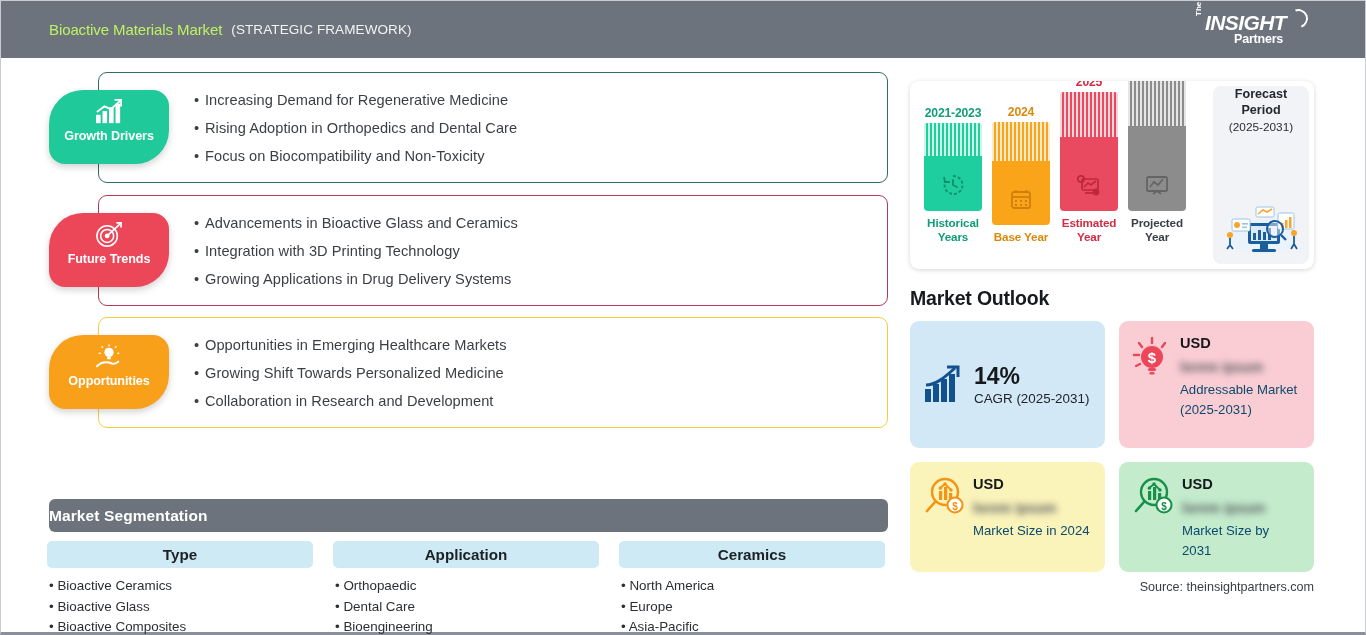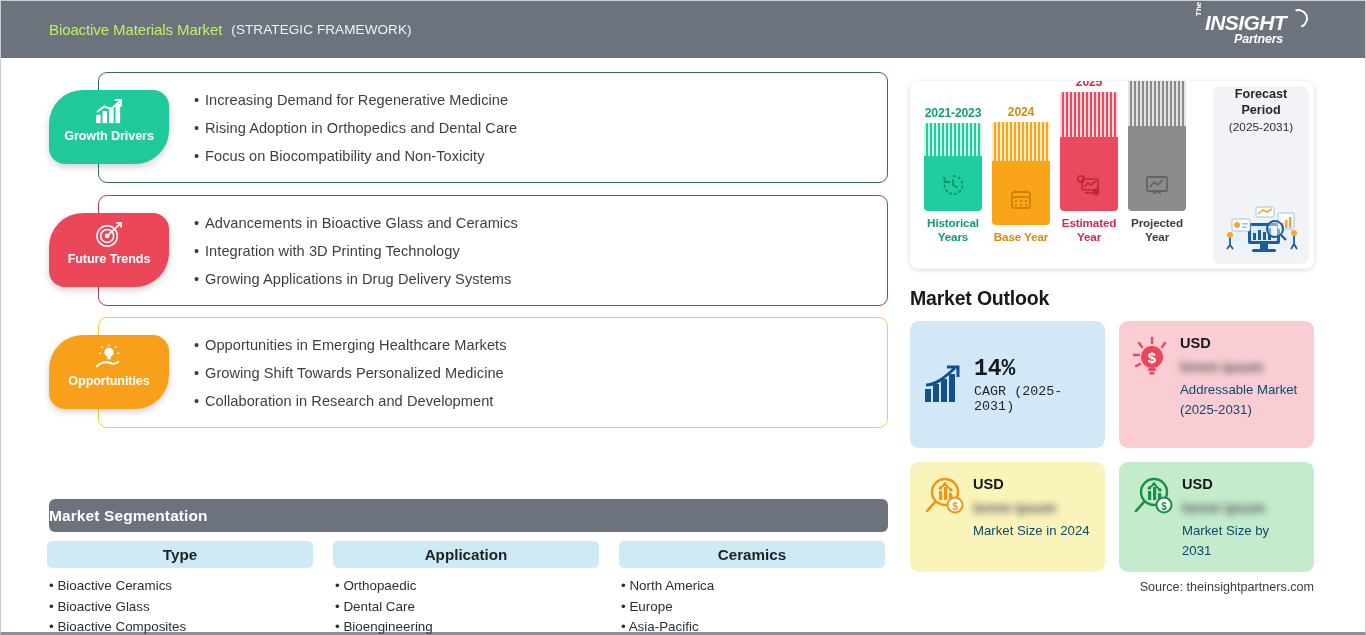--- a/index.html
+++ b/index.html
@@ -63,21 +63,20 @@
     font-weight: bold;
     letter-spacing: -0.6px;
     font-style: italic;
   }
   .logo-partners {
     position: absolute;
     left: 40px; top: 23px;
     font-size: 12.5px;
     font-weight: bold;
     letter-spacing: -0.2px;
-    font-style: italic;
   }
   .logo-swoosh {
     position: absolute;
     right: 2px; top: 0px;
     width: 19px; height: 19px;
     border: 2.2px solid #ffffff;
     border-radius: 50%;
     border-bottom-color: transparent;
     border-left-color: transparent;
     transform: rotate(25deg);
@@ -279,21 +278,21 @@
     grid-template-columns: 195px 195px;
     gap: 14px;
   }
   .ocard {
     border-radius: 9px;
     padding: 13px 12px 12px 12px;
     display: flex;
     align-items: flex-start;
     gap: 9px;
   }
-  .ocard.blue  { background: #d3e8f7; height: 127px; align-items: center; font-family: Liberation Mono, monospace; }
+  .ocard.blue  { background: #d3e8f7; height: 127px; align-items: center; }
   .ocard.pink  { background: #f9cdd3; height: 127px; }
   .ocard.yellow{ background: #faf3ba; height: 110px; }
   .ocard.green { background: #c3ebcc; height: 110px; }
   .ocard-text { flex: 1; }
   .ocard-usd {
     font-size: 14.6px; font-weight: bold; color: #15181c;
     line-height: 18px;
   }
   .blur-val {
     height: 16px;

